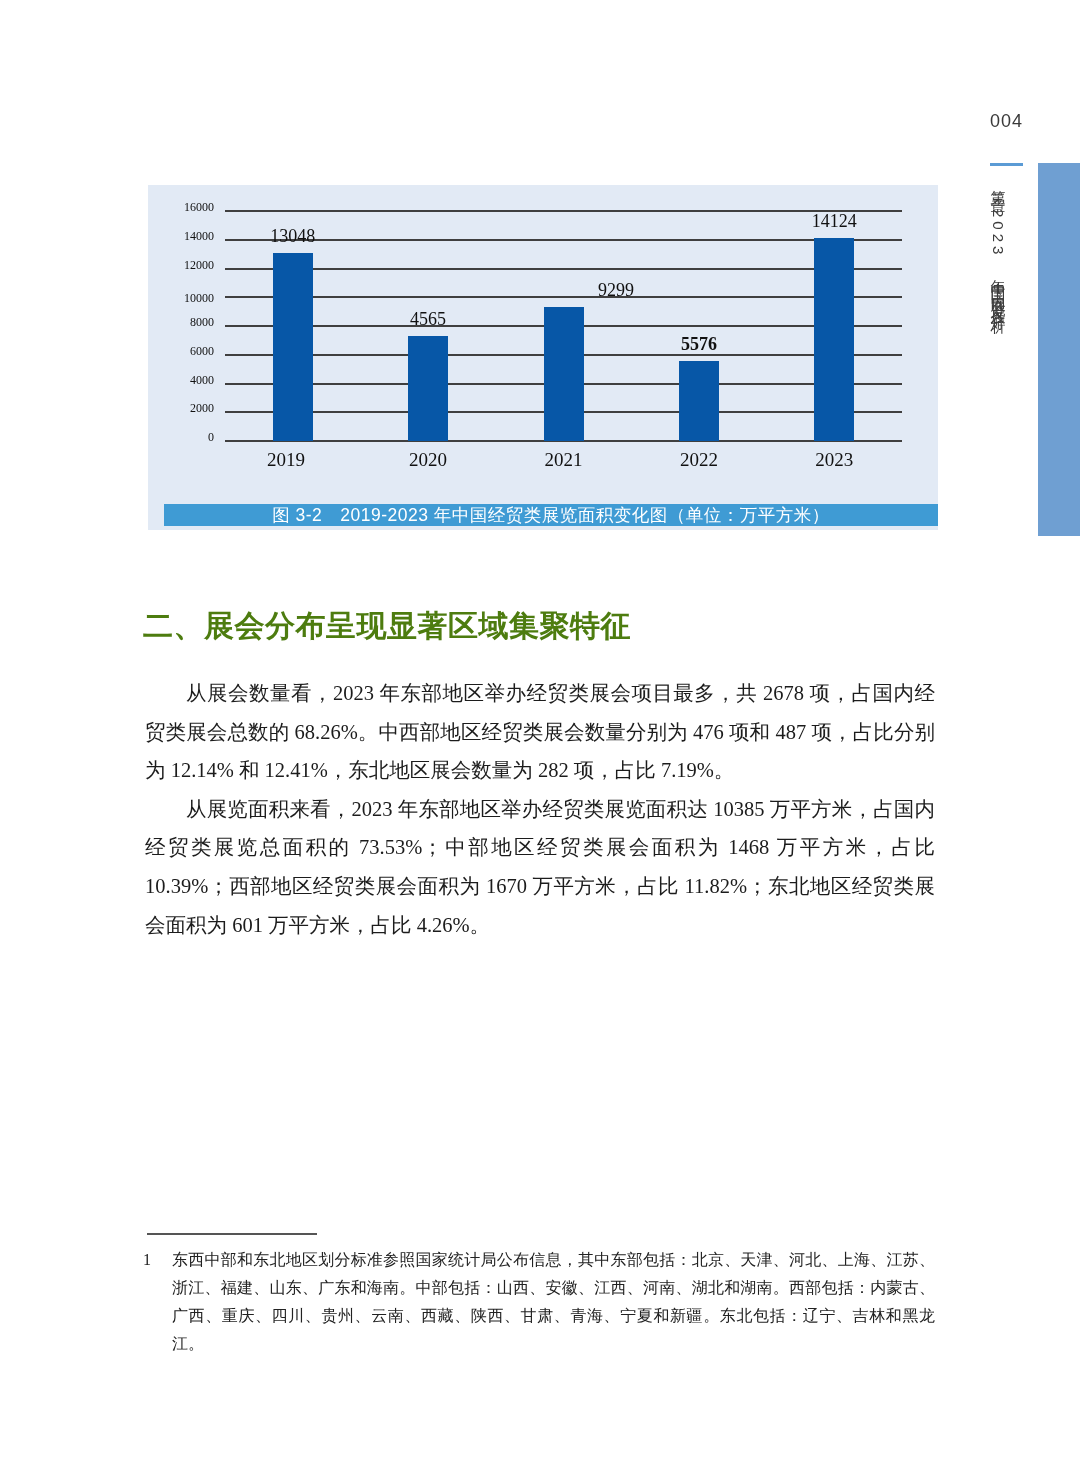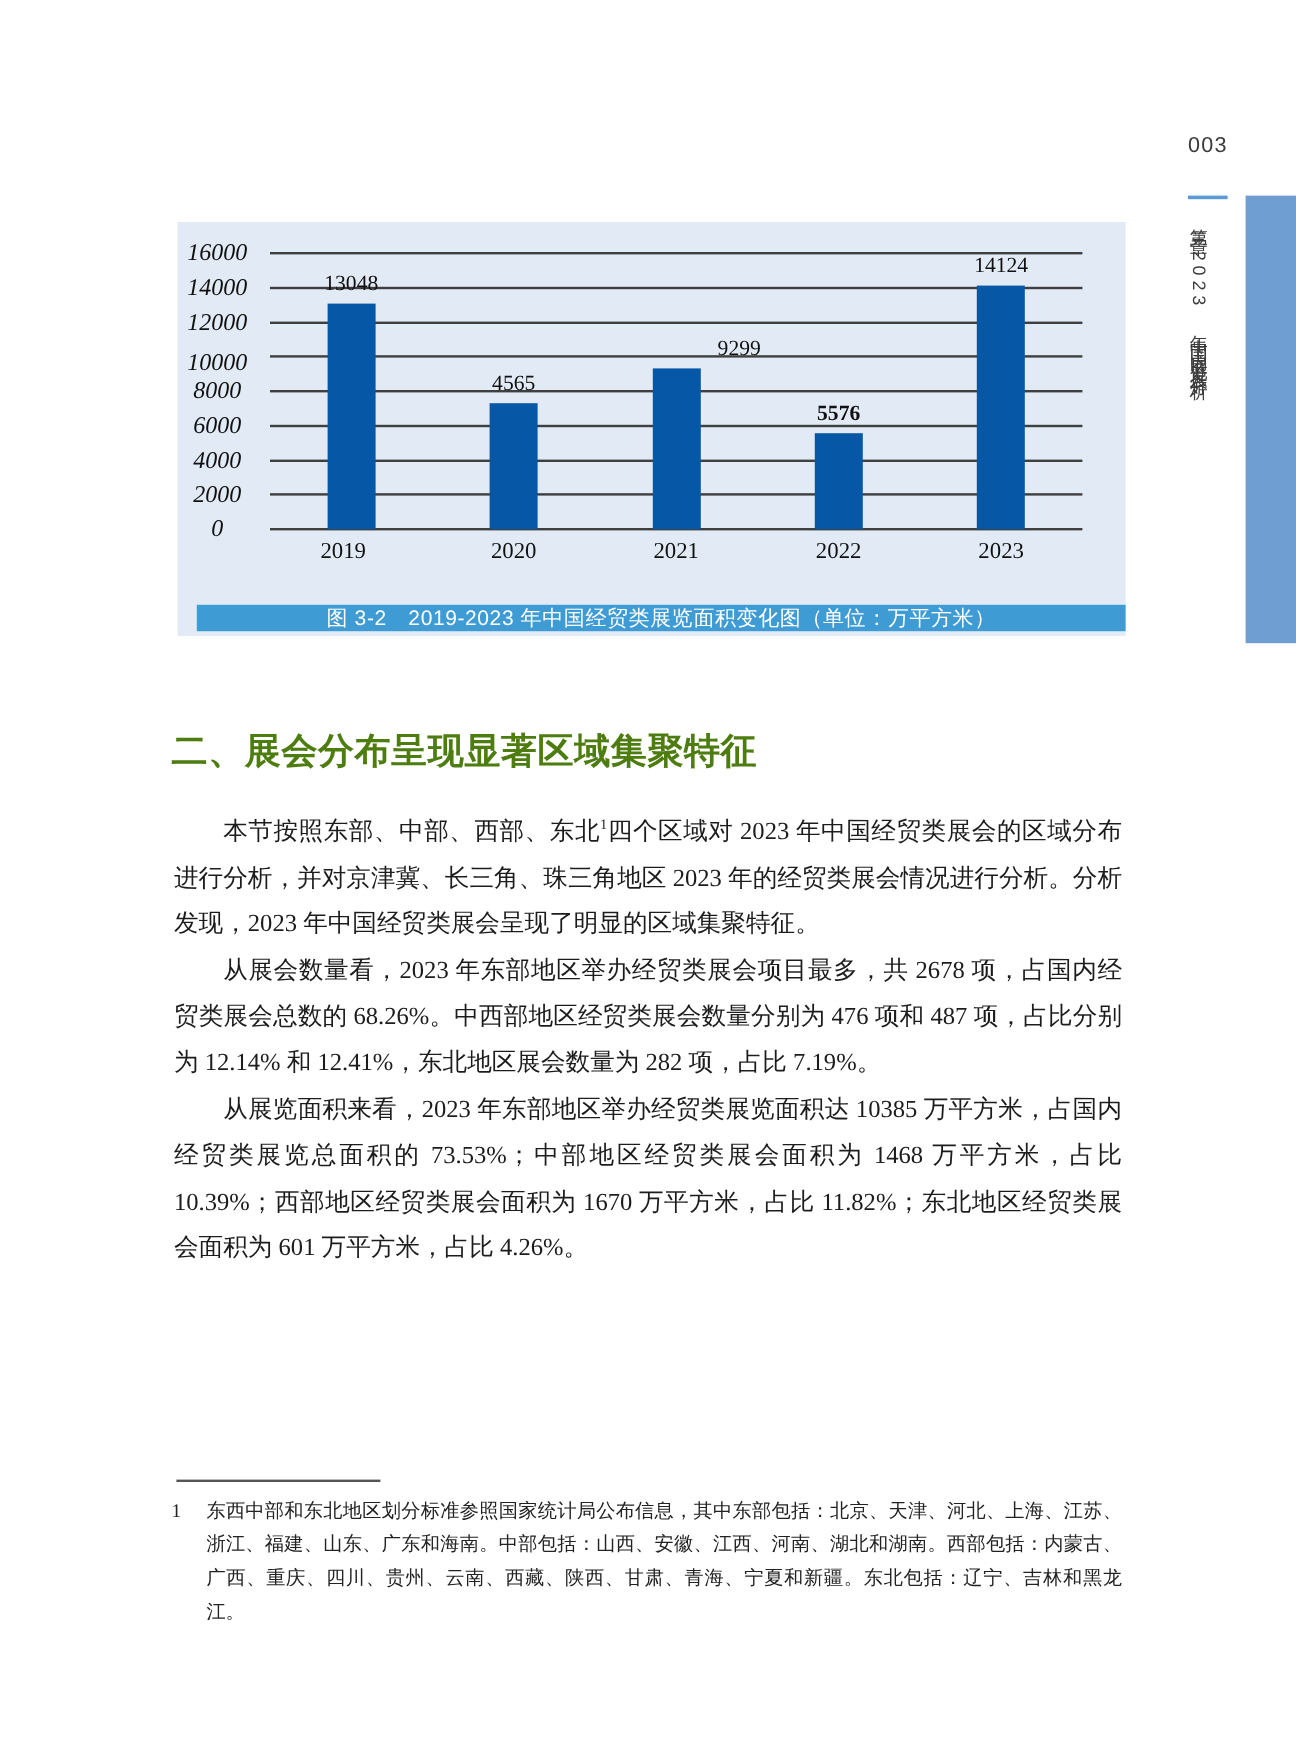--- a/index.html
+++ b/index.html
@@ -11,21 +11,21 @@
                font-size:18px;letter-spacing:1px;color:#3a3a3a;}
   .chapter-rule{position:absolute;left:990px;top:163px;width:33px;height:3px;background:#5b9bd5;}
   .chapter-vtext{position:absolute;left:988px;top:178px;height:330px;writing-mode:vertical-rl;
                  text-orientation:mixed;font-family:"Liberation Sans",sans-serif;font-size:15px;
                  letter-spacing:4px;color:#3c3c3c;}
   .chapter-bar{position:absolute;left:1038px;top:163px;width:42px;height:373px;background:#6f9fd2;}
 
   
   .chart{position:absolute;left:148px;top:185px;width:790px;height:345px;background:#e2eaf5;}
   .gridline{position:absolute;height:2px;background:#3f3f3f;}
-  .ytick{position:absolute;left:0;width:66px;text-align:center;font-size:20px;color:#111;font-style:italic;}
+  .ytick{position:absolute;left:0;width:66px;text-align:right;font-size:12px;color:#111;}
   .bar{position:absolute;width:40px;background:#0757a7;}
   .bar-value{position:absolute;width:100px;text-align:center;font-size:18px;color:#111;}
   .xtick{position:absolute;width:110px;text-align:center;font-size:19px;color:#111;}
   .chart-caption{position:absolute;left:16px;right:0;bottom:4px;height:22px;background:#3f9bd4;
                  color:#ffffff;font-family:"Liberation Sans",sans-serif;font-size:17.5px;
                  display:flex;align-items:center;justify-content:center;letter-spacing:.5px;}
 
   
   .section-heading{position:absolute;left:143px;top:606px;width:820px;
                    font-family:"Liberation Sans",sans-serif;font-weight:700;font-size:30px;
@@ -40,21 +40,21 @@
   .footnote{position:absolute;left:143px;top:1246px;width:792px;font-size:16px;
             line-height:28px;text-align:justify;color:#222;}
   .footnote .fn-marker{position:absolute;left:0;top:0;}
   .footnote .fn-text{display:block;padding-left:29px;}
 </style>
 </head>
 <body>
 
 <div class="page">
 
-  <div class="page-number">003</div>
+  <div class="page-number">004</div>
   <div class="chapter-rule"></div>
   <div class="chapter-vtext">第三章　2023 年中国国内展览发展分析</div>
   <div class="chapter-bar"></div>
 
   <div class="chart" id="chart">
     <div class="chart-caption">图 3-2　2019-2023 年中国经贸类展览面积变化图（单位：万平方米）</div>
   <div class="gridline" style="left: 77px; top: 255px; width: 677px;"></div>
       <div class="ytick" style="top: 245px;">0</div>
       <div class="gridline" style="left: 77px; top: 226.25px; width: 677px;"></div>
       <div class="ytick" style="top: 216.25px;">2000</div>
@@ -85,21 +85,20 @@
       <div class="bar-value" style="left: 500.9px; top: 148.845px; font-weight: bold;">5576</div>
       <div class="xtick" style="left: 495.9px; top: 264px;">2022</div>
       <div class="bar" style="left: 666.3px; top: 52.9675px; height: 203.032px;"></div>
       <div class="bar-value" style="left: 636.3px; top: 25.9675px;">14124</div>
       <div class="xtick" style="left: 631.3px; top: 264px;">2023</div>
     </div>
 
   <div class="section-heading">二、展会分布呈现显著区域集聚特征</div>
 
   <div class="body-text" id="body-text">
-      <p><span>本节按照东部、中部、西部、东北</span><sup>1</sup><span>四个区域对 2023 年中国经贸类展会的区域分布进行分析，并对京津冀、长三角、珠三角地区 2023 年的经贸类展会情况进行分析。分析发现，2023 年中国经贸类展会呈现了明显的区域集聚特征。</span></p>
       <p><span>从展会数量看，2023 年东部地区举办经贸类展会项目最多，共 2678 项，占国内经贸类展会总数的 68.26%。中西部地区经贸类展会数量分别为 476 项和 487 项，占比分别为 12.14% 和 12.41%，东北地区展会数量为 282 项，占比 7.19%。</span></p>
       <p><span>从展览面积来看，2023 年东部地区举办经贸类展览面积达 10385 万平方米，占国内经贸类展览总面积的 73.53%；中部地区经贸类展会面积为 1468 万平方米，占比 10.39%；西部地区经贸类展会面积为 1670 万平方米，占比 11.82%；东北地区经贸类展会面积为 601 万平方米，占比 4.26%。</span></p>
     </div>
 
   <div class="footnote-rule"></div>
   <div class="footnote">
     <span class="fn-marker">1</span>
     <span class="fn-text">东西中部和东北地区划分标准参照国家统计局公布信息，其中东部包括：北京、天津、河北、上海、江苏、浙江、福建、山东、广东和海南。中部包括：山西、安徽、江西、河南、湖北和湖南。西部包括：内蒙古、广西、重庆、四川、贵州、云南、西藏、陕西、甘肃、青海、宁夏和新疆。东北包括：辽宁、吉林和黑龙江。</span>
   </div>
 

